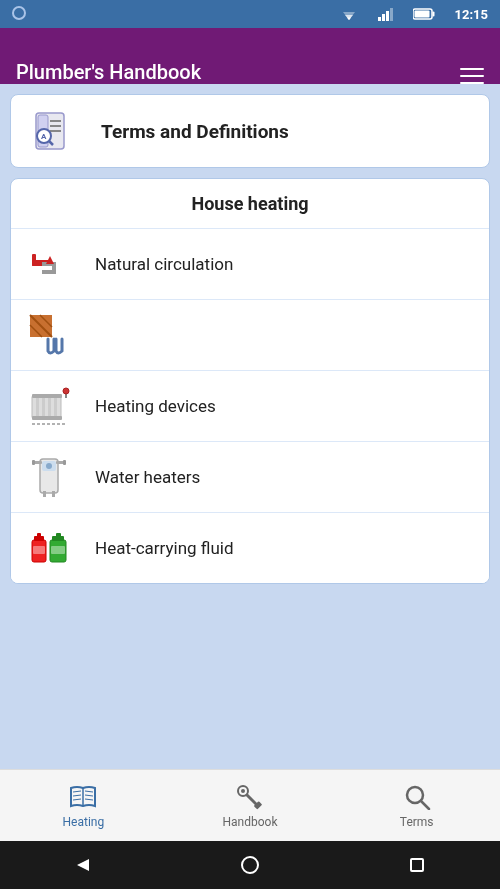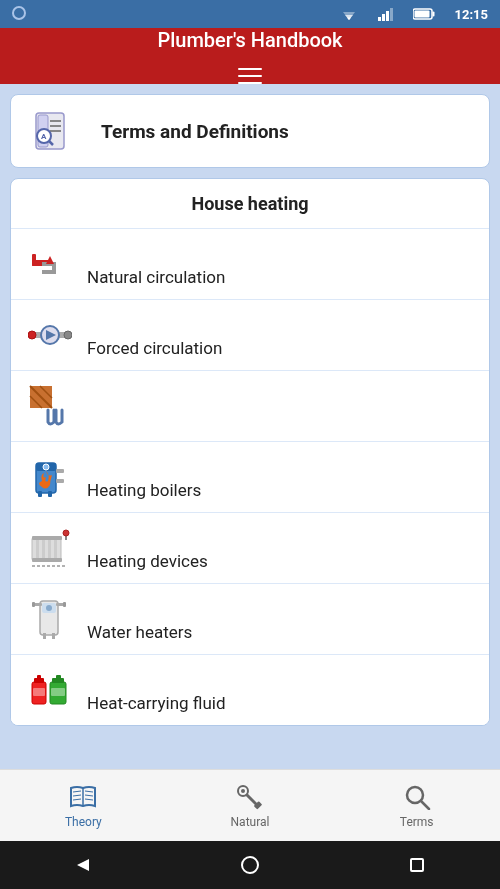--- a/index.html
+++ b/index.html
@@ -35,27 +35,26 @@
       display: flex;
       align-items: center;
       gap: 20px;
       color: white;
       font-size: 13px;
       font-weight: bold;
     }
 
     
     .app-bar {
-      background: #b91c1c;
+      background: #701a75;
       height: 56px;
       display: flex;
-      align-items: center;
+      align-items: flex-end;
       justify-content: space-between;
       padding: 0 16px;
-      flex-direction: column;
     }
     .app-bar-title {
       color: white;
       font-size: 20px;
       font-weight: 500;
     }
     .hamburger-icon {
       display: flex;
       flex-direction: column;
       gap: 5px;
@@ -115,23 +114,23 @@
     .section-header {
       padding: 14px 9px;
       text-align: center;
       font-size: 18px;
       font-weight: bold;
       color: #222;
       border-bottom: 1px solid #dce8f8;
     }
     .section-item {
       display: flex;
-      align-items: flex-end;
+      align-items: center;
       padding: 12px 16px;
-      gap: 14px;
+      gap: 22px;
       border-bottom: 1px solid #dce8f8;
       background: white;
       cursor: pointer;
     }
     .section-item:last-child {
       border-bottom: none;
     }
     .item-icon {
       width: 46px;
       height: 46px;
@@ -265,72 +264,36 @@
           <rect x="14" y="20" width="14" height="4" fill="#999"></rect>
           <rect x="24" y="20" width="4" height="10" fill="#999"></rect>
           <rect x="14" y="28" width="14" height="4" fill="#999"></rect>
 
           <polygon points="22,14 26,22 18,22" fill="#cc2222"></polygon>
         </svg>
       </div>
       <span class="item-label">Natural circulation</span>
     </div>
 
-    <div class="section-item">
-      <div class="item-icon">
-        <svg width="44" height="44" viewBox="0 0 44 44">
-
-          <rect x="2" y="19" width="40" height="6" fill="#aaa" rx="2"></rect>
-
-          <circle cx="22" cy="22" r="9" fill="#dde" stroke="#5577aa" stroke-width="2"></circle>
-          <polygon points="18,17 28,22 18,27" fill="#5577aa"></polygon>
-
-          <circle cx="4" cy="22" r="4" fill="#cc2222" stroke="#aa1111" stroke-width="1"></circle>
-          <circle cx="40" cy="22" r="4" fill="#888" stroke="#666" stroke-width="1"></circle>
-        </svg>
-      </div>
-      <span class="item-label">Forced circulation</span>
-    </div>
 
     <div class="section-item">
       <div class="item-icon">
         <svg width="44" height="44" viewBox="0 0 44 44">
 
           <rect x="2" y="2" width="22" height="22" fill="#c87030"></rect>
           <line x1="2" y1="2" x2="24" y2="24" stroke="#a05010" stroke-width="2"></line>
           <line x1="2" y1="12" x2="14" y2="24" stroke="#a05010" stroke-width="1.5"></line>
           <line x1="12" y1="2" x2="24" y2="14" stroke="#a05010" stroke-width="1.5"></line>
 
           <path d="M20 26 L20 38 Q22 42 26 38 L26 26" fill="none" stroke="#5577aa" stroke-width="3" stroke-linecap="round"></path>
           <path d="M28 26 L28 38 Q30 42 34 38 L34 26" fill="none" stroke="#5577aa" stroke-width="3" stroke-linecap="round"></path>
         </svg>
       </div>
     </div>
 
-    <div class="section-item">
-      <div class="item-icon">
-        <svg width="44" height="44" viewBox="0 0 44 44">
-
-          <rect x="8" y="8" width="20" height="30" rx="3" fill="#4488cc" stroke="#2266aa" stroke-width="1.5"></rect>
-
-          <rect x="8" y="8" width="20" height="8" rx="2" fill="#2266aa"></rect>
-
-          <circle cx="18" cy="12" r="3" fill="#88bbee" stroke="white" stroke-width="1"></circle>
-
-          <path d="M14 26 Q12 20 16 18 Q14 24 18 22 Q16 28 20 26 Q22 20 18 16 Q20 22 24 20 Q22 26 22 30 Q18 36 14 32 Q8 28 14 26" fill="#ff6600" opacity="0.9"></path>
-
-          <rect x="10" y="36" width="4" height="6" fill="#2266aa" rx="1"></rect>
-          <rect x="20" y="36" width="4" height="6" fill="#2266aa" rx="1"></rect>
-
-          <rect x="28" y="14" width="8" height="4" fill="#aaa" rx="1"></rect>
-          <rect x="28" y="24" width="8" height="4" fill="#aaa" rx="1"></rect>
-        </svg>
-      </div>
-      <span class="item-label">Heating boilers</span>
-    </div>
 
     <div class="section-item">
       <div class="item-icon">
         <svg width="44" height="44" viewBox="0 0 44 44">
 
           <rect x="4" y="12" width="5" height="22" rx="1" fill="#ddd" stroke="#bbb" stroke-width="1"></rect>
           <rect x="10" y="12" width="5" height="22" rx="1" fill="#ddd" stroke="#bbb" stroke-width="1"></rect>
           <rect x="16" y="12" width="5" height="22" rx="1" fill="#ddd" stroke="#bbb" stroke-width="1"></rect>
           <rect x="22" y="12" width="5" height="22" rx="1" fill="#ddd" stroke="#bbb" stroke-width="1"></rect>
           <rect x="28" y="12" width="5" height="22" rx="1" fill="#ddd" stroke="#bbb" stroke-width="1"></rect>
@@ -404,34 +367,34 @@
         <path d="M14 4 Q8 2 2 4 L2 22 Q8 20 14 22 Q20 20 26 22 L26 4 Q20 2 14 4Z" fill="none" stroke="#3a6ea5" stroke-width="2"></path>
         <line x1="14" y1="4" x2="14" y2="22" stroke="#3a6ea5" stroke-width="1.5"></line>
         <line x1="4" y1="8" x2="12" y2="7" stroke="#3a6ea5" stroke-width="1"></line>
         <line x1="4" y1="12" x2="12" y2="11" stroke="#3a6ea5" stroke-width="1"></line>
         <line x1="4" y1="16" x2="12" y2="15" stroke="#3a6ea5" stroke-width="1"></line>
         <line x1="16" y1="7" x2="24" y2="8" stroke="#3a6ea5" stroke-width="1"></line>
         <line x1="16" y1="11" x2="24" y2="12" stroke="#3a6ea5" stroke-width="1"></line>
         <line x1="16" y1="15" x2="24" y2="16" stroke="#3a6ea5" stroke-width="1"></line>
       </svg>
     </div>
-    <span class="nav-label">Theory</span>
+    <span class="nav-label">Heating</span>
   </div>
 
   <div class="nav-item">
     <div class="nav-icon">
       <svg width="28" height="26" viewBox="0 0 28 26">
 
         <circle cx="7" cy="7" r="5" fill="none" stroke="#666" stroke-width="2"></circle>
         <circle cx="7" cy="7" r="2" fill="#666"></circle>
         <line x1="11" y1="11" x2="22" y2="22" stroke="#666" stroke-width="3" stroke-linecap="round"></line>
         <rect x="19" y="19" width="7" height="5" rx="1" transform="rotate(-45 22 22)" fill="#666"></rect>
       </svg>
     </div>
-    <span class="nav-label">Natural</span>
+    <span class="nav-label">Handbook</span>
   </div>
 
   <div class="nav-item">
     <div class="nav-icon">
       <svg width="28" height="26" viewBox="0 0 28 26">
         <circle cx="12" cy="11" r="8" fill="none" stroke="#666" stroke-width="2.5"></circle>
         <line x1="18" y1="17" x2="26" y2="25" stroke="#666" stroke-width="2.5" stroke-linecap="round"></line>
       </svg>
     </div>
     <span class="nav-label">Terms</span>

